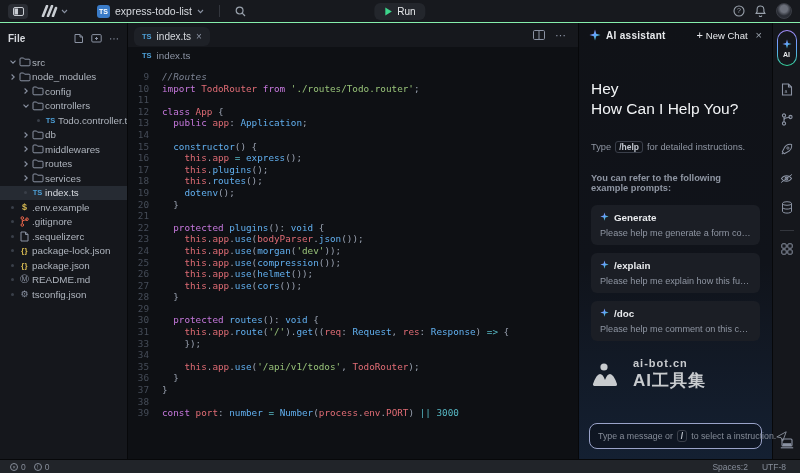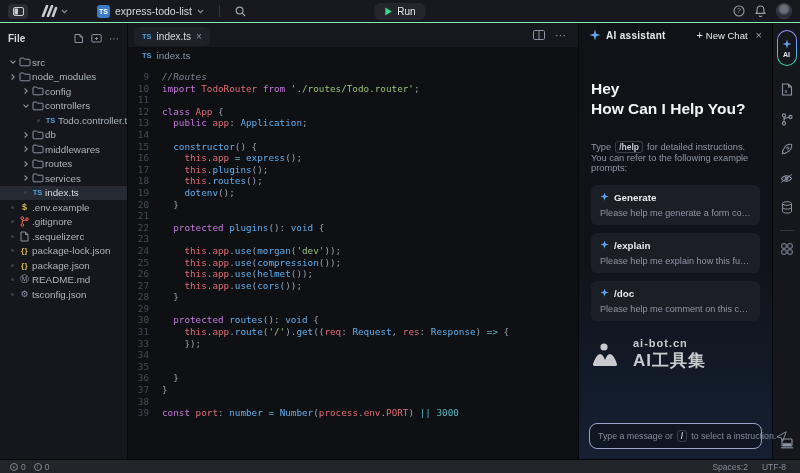--- a/index.html
+++ b/index.html
@@ -97,27 +97,27 @@
     width:194px; flex:none; border-left:1px solid #07080a;
     background:linear-gradient(180deg, #101217 0%, #10131a 55%, #142032 100%);
     display:flex; flex-direction:column; position:relative;
   }
   .ai-header { height:24px; display:flex; align-items:center; padding:0 10px; gap:5px; }
   .ai-title { color:#e8eaed; font-size:10px; font-weight:bold; letter-spacing:0.3px; }
   .ai-header-right { margin-left:auto; display:flex; align-items:center; gap:8px; }
   .new-chat { display:flex; align-items:center; gap:3px; color:#e8eaed; font-size:9.5px; cursor:pointer; }
   .ai-close { color:#9aa2ad; font-size:11px; cursor:pointer; }
   .ai-body { padding:0 12px; flex:1; }
-  .ai-greeting { margin-top:32px; color:#f2f4f6; font-size:15.5px; font-weight:bold; line-height:20px; }
+  .ai-greeting { margin-top:32px; color:#f2f4f6; font-size:15.5px; font-weight:normal; line-height:20px; }
   .ai-help { margin-top:22px; color:#8f96a3; font-size:9.3px; display:flex; align-items:center; gap:4px; flex-wrap:wrap;}
   .kbd {
     border:1px solid #3a3f4a; border-radius:3px; padding:0 3px; height:12px;
     display:inline-flex; align-items:center; color:#c3c8d1; font-size:8.5px; font-weight:bold;
   }
-  .ai-intro { margin-top:0; color:#8f96a3; font-size:9.3px; }
+  .ai-intro { margin-top:20px; color:#8f96a3; font-size:9.3px;font-weight:bold; }
   .prompts { margin-top:12px; display:flex; flex-direction:column; gap:8px; }
   .prompt-card { background:#1b1e25; border-radius:6px; padding:7px 9px; cursor:pointer; }
   .prompt-title-row { display:flex; align-items:flex-start; gap:5px; }
   .prompt-title { color:#e8eaed; font-size:9.8px; font-weight:bold; }
   .prompt-desc { margin-top:5px; color:#8f96a3; font-size:9.1px; white-space:nowrap; overflow:hidden; text-overflow:ellipsis; }
   .watermark { margin-top:16px; display:flex; align-items:center; gap:8px; opacity:0.92; }
   .wm-text1 { color:#d8dadd; font-weight:bold; font-size:11px; letter-spacing:1px; }
   .wm-text2 { color:#d8dadd; font-weight:bold; font-size:17px; letter-spacing:1px; }
   .ai-inputbar { padding:8px 10px 10px; }
   .ai-input {
@@ -514,20 +514,21 @@
         <div class="code-line">
           <span class="gutter">21</span>
           <span class="code-text"></span>
         </div>
         <div class="code-line">
           <span class="gutter">22</span>
           <span class="code-text"><span class="tk-p">  </span><span class="tk-k">protected</span><span class="tk-p"> </span><span class="tk-f">plugins</span><span class="tk-p">(): </span><span class="tk-t">void</span><span class="tk-p"> {</span></span>
         </div>
         <div class="code-line">
           <span class="gutter">23</span>
+          <span class="code-text"><span class="tk-p">    </span><span class="tk-v">this</span><span class="tk-p">.</span><span class="tk-v">app</span><span class="tk-p">.</span><span class="tk-f">use</span><span class="tk-p">(</span><span class="tk-v">bodyParser</span><span class="tk-p">.</span><span class="tk-f">json</span><span class="tk-p">());</span></span>
         </div>
         <div class="code-line">
           <span class="gutter">24</span>
           <span class="code-text"><span class="tk-p">    </span><span class="tk-v">this</span><span class="tk-p">.</span><span class="tk-v">app</span><span class="tk-p">.</span><span class="tk-f">use</span><span class="tk-p">(</span><span class="tk-f">morgan</span><span class="tk-p">(</span><span class="tk-s">'dev'</span><span class="tk-p">));</span></span>
         </div>
         <div class="code-line">
           <span class="gutter">25</span>
           <span class="code-text"><span class="tk-p">    </span><span class="tk-v">this</span><span class="tk-p">.</span><span class="tk-v">app</span><span class="tk-p">.</span><span class="tk-f">use</span><span class="tk-p">(</span><span class="tk-f">compression</span><span class="tk-p">());</span></span>
         </div>
         <div class="code-line">
@@ -557,20 +558,21 @@
         <div class="code-line">
           <span class="gutter">33</span>
           <span class="code-text"><span class="tk-p">    });</span></span>
         </div>
         <div class="code-line">
           <span class="gutter">34</span>
           <span class="code-text"></span>
         </div>
         <div class="code-line">
           <span class="gutter">35</span>
+          <span class="code-text"><span class="tk-p">    </span><span class="tk-v">this</span><span class="tk-p">.</span><span class="tk-v">app</span><span class="tk-p">.</span><span class="tk-f">use</span><span class="tk-p">(</span><span class="tk-s">'/api/v1/todos'</span><span class="tk-p">, </span><span class="tk-v">TodoRouter</span><span class="tk-p">);</span></span>
         </div>
         <div class="code-line">
           <span class="gutter">36</span>
           <span class="code-text"><span class="tk-p">  }</span></span>
         </div>
         <div class="code-line">
           <span class="gutter">37</span>
           <span class="code-text"><span class="tk-p">}</span></span>
         </div>
         <div class="code-line">

